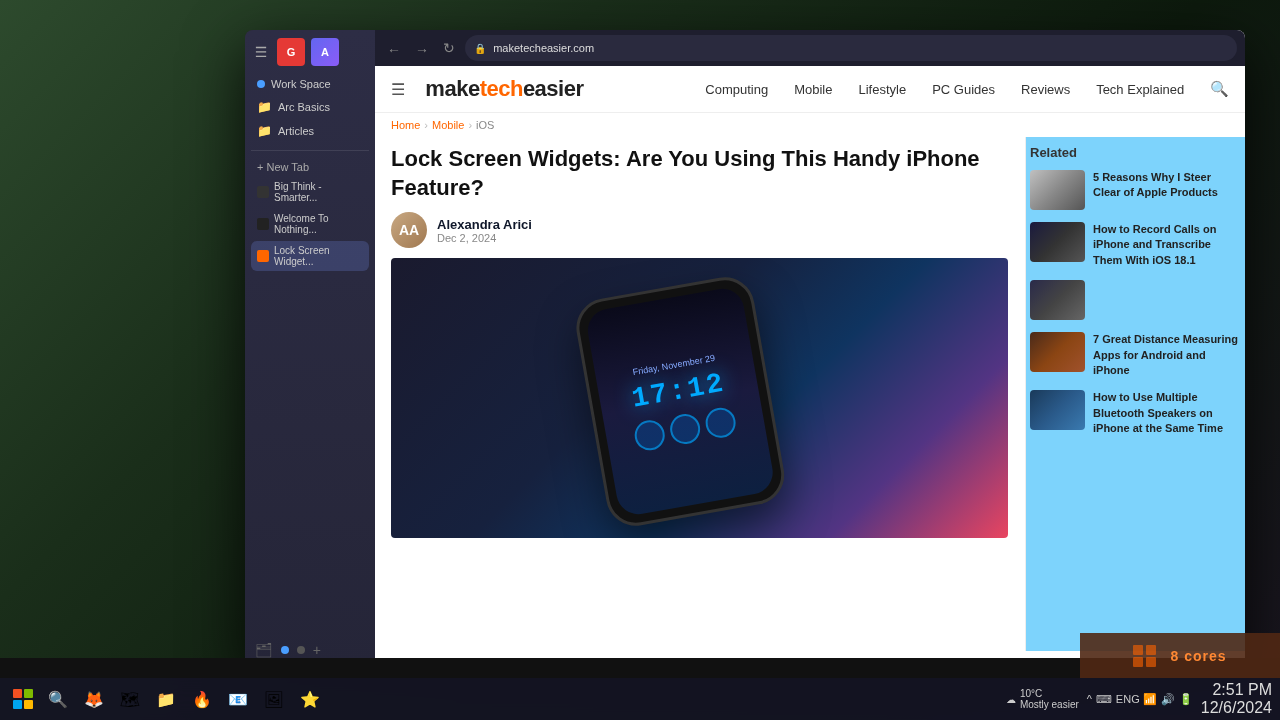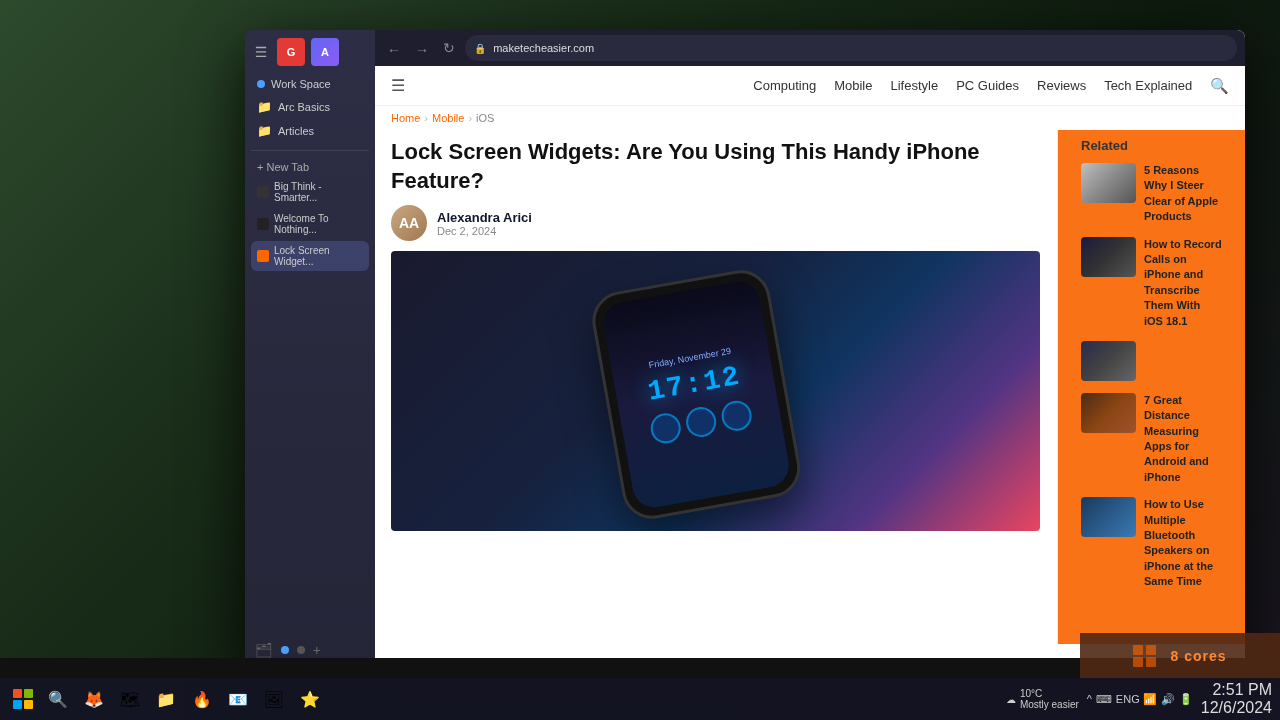--- a/index.html
+++ b/index.html
@@ -219,21 +219,21 @@
       font-weight: 800;
       color: #ff6600;
       letter-spacing: -0.5px;
     }
     .logo-make { color: #222; }
     .logo-tech { color: #ff6600; }
     .logo-easier { color: #222; }
 
     .site-nav {
       display: flex;
-      gap: 18px;
+      gap: 26px;
       margin-left: auto;
       align-items: center;
     }
     .site-nav-item {
       font-size: 13px;
       color: #333;
       cursor: pointer;
       font-weight: 500;
     }
     .search-icon-nav { color: #555; cursor: pointer; font-size: 15px; }
@@ -349,23 +349,23 @@
     }
     .widget-circle {
       width: 30px; height: 30px;
       border-radius: 50%;
       border: 2px solid rgba(0,170,255,0.6);
       background: rgba(0,100,200,0.3);
     }
 
     
     .article-sidebar {
-      width: 188px;
-      padding: 8px 23px;
-      background: #f97316;
+      width: 220px;
+      padding: 8px 4px;
+      background: #7dd3fc;
       border-left: 1px solid #eee;
       overflow: hidden;
     }
     .related-title {
       font-size: 13px;
       font-weight: 700;
       color: #333;
       margin-bottom: 10px;
     }
     .related-item {
@@ -584,20 +584,23 @@
       <div class="address-bar">
         <span class="address-lock">🔒</span>
         <span class="address-url">maketecheasier.com</span>
       </div>
     </div>
 
     <div class="website-content">
 
       <div class="site-header">
         <span class="hamburger">☰</span>
+        <div class="site-logo">
+          <span class="logo-make">make</span><span class="logo-tech">tech</span><span class="logo-easier">easier</span>
+        </div>
         <div class="site-nav">
           <span class="site-nav-item">Computing</span>
           <span class="site-nav-item">Mobile</span>
           <span class="site-nav-item">Lifestyle</span>
           <span class="site-nav-item">PC Guides</span>
           <span class="site-nav-item">Reviews</span>
           <span class="site-nav-item">Tech Explained</span>
           <span class="search-icon-nav">🔍</span>
         </div>
       </div>

